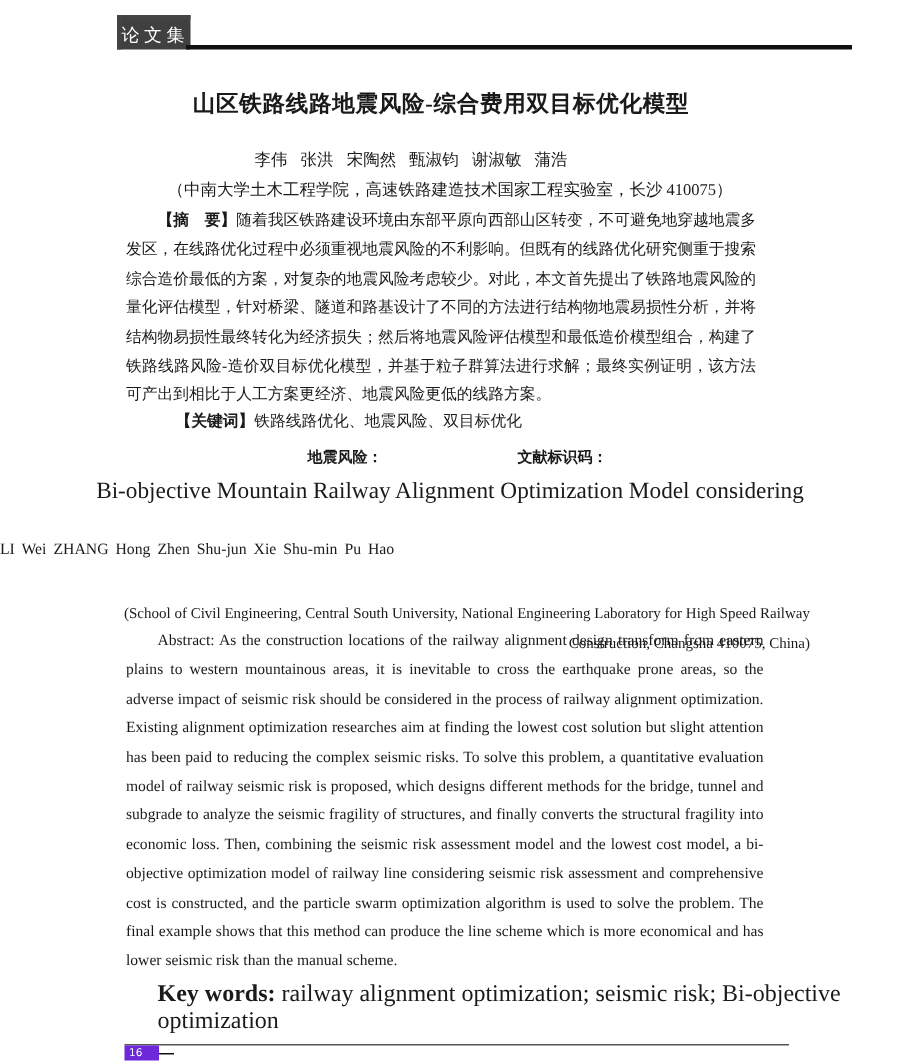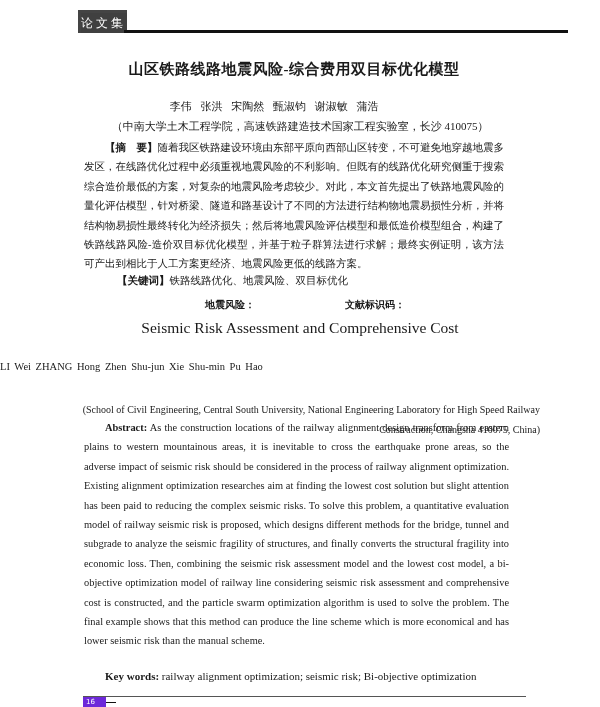--- a/index.html
+++ b/index.html
@@ -26,22 +26,22 @@
 
   .class-row { position:absolute; left:0; width:600px; top:298px; font-size:10px; font-weight:bold; }
   .class-a { position:absolute; left:205px; }
   .class-b { position:absolute; left:345px; }
 
   .title-en { position:absolute; left:0; width:600px; top:318px; text-align:center; font-size:15.5px; line-height:20px; }
   .authors-en { position:absolute; left:0; width:600px; top:361px; font-size:10.5px; word-spacing:2px; }
   .affil-en { position:absolute; left:60px; width:480px; top:400px; text-align:right; font-size:10px; line-height:20px; }
 
   .abs-en { position:absolute; left:84px; width:425px; top:418px; font-size:10.4px; line-height:19.4px; text-align:justify; }
-  .abs-en .lbl { font-weight:bold; }
-  .kw-en { position:absolute; left:105px; top:670px; font-size:11px; }
+  .abs-en .lbl { font-weight:normal; }
+  .kw-en { position:absolute; left:105px; top:654px; font-size:16px; }
   .kw-en .lbl { font-weight:bold; }
 
   
   .footer-rule { position:absolute; left:83px; width:443px; top:696px; height:1px; background:#555; }
   .page-box { position:absolute; left:83px; top:697px; width:20px; height:16px; background:#6d28d9; color:#fff; font-size:7px; line-height:10px; padding-left:3px; }
   .page-dash { position:absolute; left:106px; top:702px; width:10px; height:1px; background:#111; }
 </style>
 </head>
 <body>
 
@@ -61,21 +61,21 @@
 <div class="kw-cn serif">
   <span class="lbl">【关键词】</span><span>铁路线路优化、地震风险、双目标优化</span>
 </div>
 
 <div class="class-row serif">
   <span class="class-a">地震风险：</span>
   <span class="class-b">文献标识码：</span>
 </div>
 
 <div class="title-en serif">
-  <div>Seismic Risk Assessment and Comprehensive Cost</div>
+  <div>Bi-objective Mountain Railway Alignment Optimization Model considering</div>
 </div>
 <div class="authors-en serif">LI Wei    ZHANG Hong    Zhen Shu-jun   Xie Shu-min   Pu Hao</div>
 <div class="affil-en serif">(School of Civil Engineering, Central South University, National Engineering Laboratory for High Speed Railway Construction, Changsha 410075, China)</div>
 
 <div class="abs-en serif indent">
   <span class="lbl">Abstract:</span> <span>As the construction locations of the railway alignment design transform from eastern plains to western mountainous areas, it is inevitable to cross the earthquake prone areas, so the adverse impact of seismic risk should be considered in the process of railway alignment optimization. Existing alignment optimization researches aim at finding the lowest cost solution but slight attention has been paid to reducing the complex seismic risks. To solve this problem, a quantitative evaluation model of railway seismic risk is proposed, which designs different methods for the bridge, tunnel and subgrade to analyze the seismic fragility of structures, and finally converts the structural fragility into economic loss. Then, combining the seismic risk assessment model and the lowest cost model, a bi-objective optimization model of railway line considering seismic risk assessment and comprehensive cost is constructed, and the particle swarm optimization algorithm is used to solve the problem. The final example shows that this method can produce the line scheme which is more economical and has lower seismic risk than the manual scheme.</span>
 </div>
 
 <div class="kw-en serif">
   <span class="lbl">Key words:</span> <span>railway alignment optimization;  seismic risk;  Bi-objective optimization</span>

